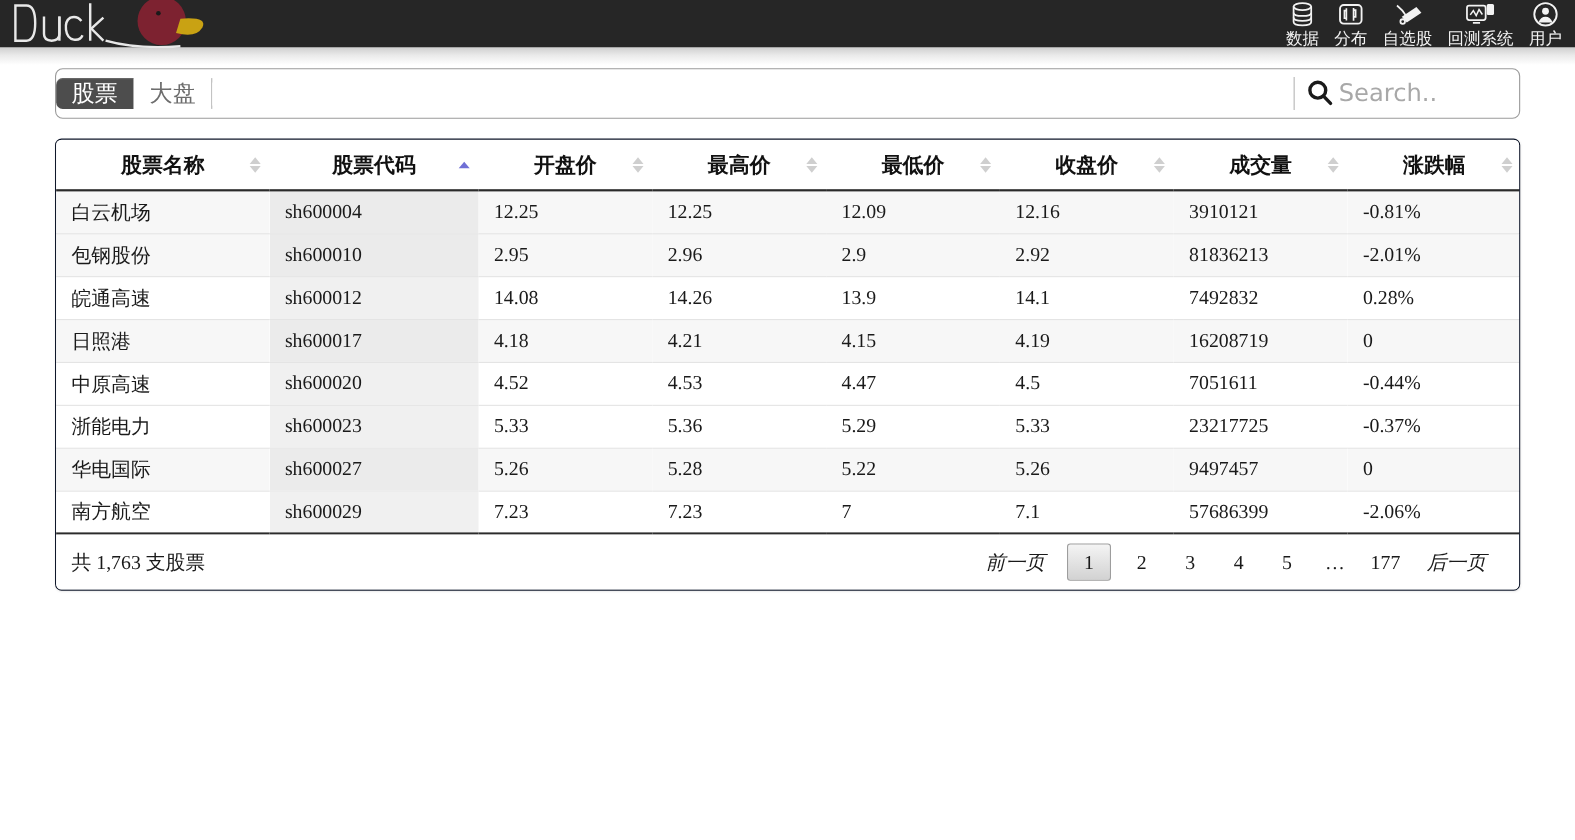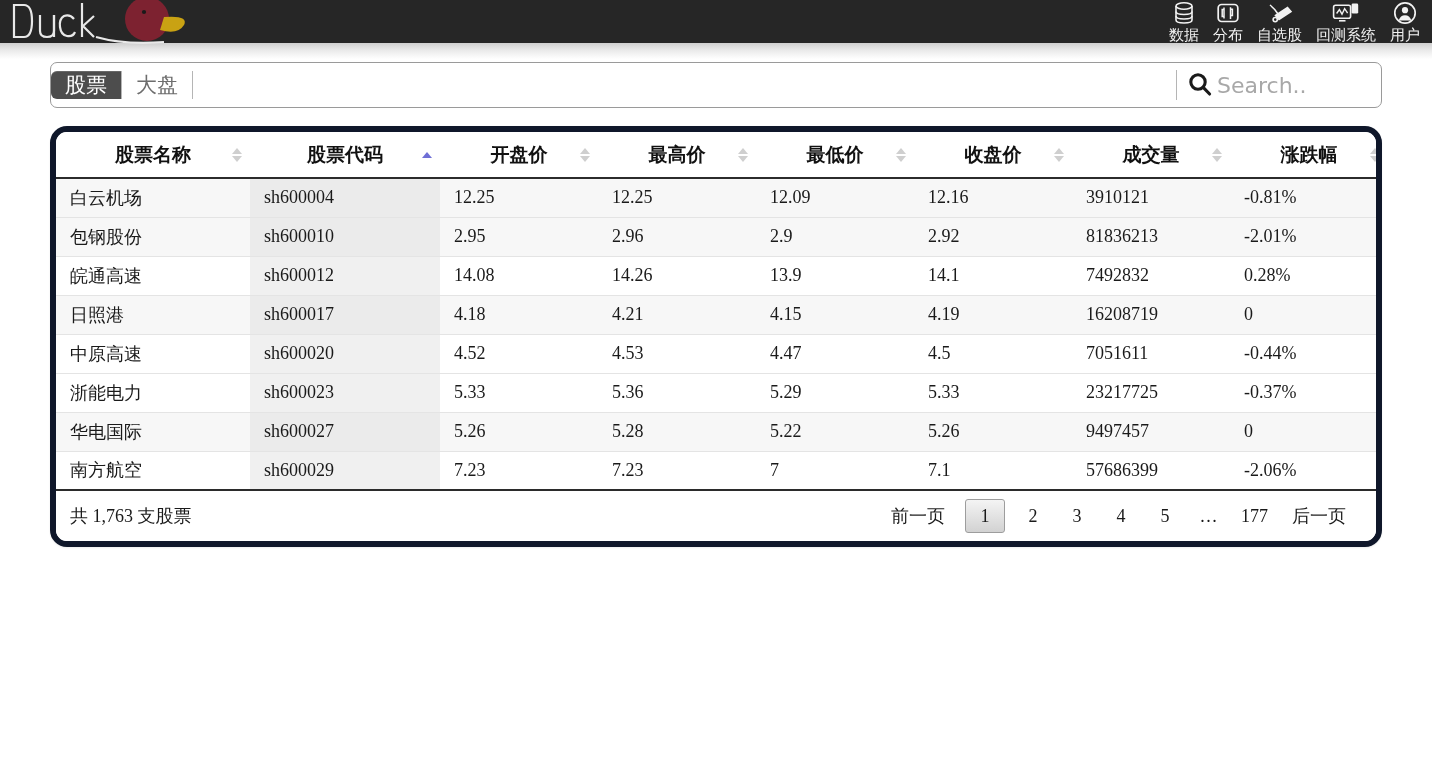--- a/index.html
+++ b/index.html
@@ -113,22 +113,22 @@
     color: #111;
     width: 160px;
     background: transparent;
   }
   .searchbox input::placeholder { color: #a8a8a8; }
 
   
   .panel {
     margin: 21px auto 0;
     width: 1332px;
-    border: 6px solid #0f172a;
-    border-radius: 17px;
+    border: 1px solid #0f172a;
+    border-radius: 6px;
     background: #fff;
     overflow: hidden;
     box-shadow: 0 1px 2px rgba(0,0,0,.08);
   }
 
   table.grid { width: 100%; border-collapse: collapse; table-layout: fixed; }
 
   table.grid thead th {
     height: 46px;
     background: #ffffff;
@@ -200,21 +200,21 @@
   }
   .pg.current {
     background: linear-gradient(to bottom, #f4f4f4 0%, #d2d2d2 100%);
     border: 1px solid #9d9d9d;
     border-radius: 3px;
     min-width: 40px;
     padding: 0;
     margin: 0 6px;
   }
   .pg.ellipsis { cursor: default; letter-spacing: 1px; }
-  .pg.edge { padding: 0 14px; }
+  .pg.edge { padding: 0 14px; font-style: italic; }
 </style>
 </head>
 <body>
 
 <div class="topbar">
 
   <a class="brand" href="#">
     <svg width="185" height="45" viewBox="0 0 185 45" aria-hidden="true">
 
       <g fill="none" stroke="#e8e8e8" stroke-width="2.2">

